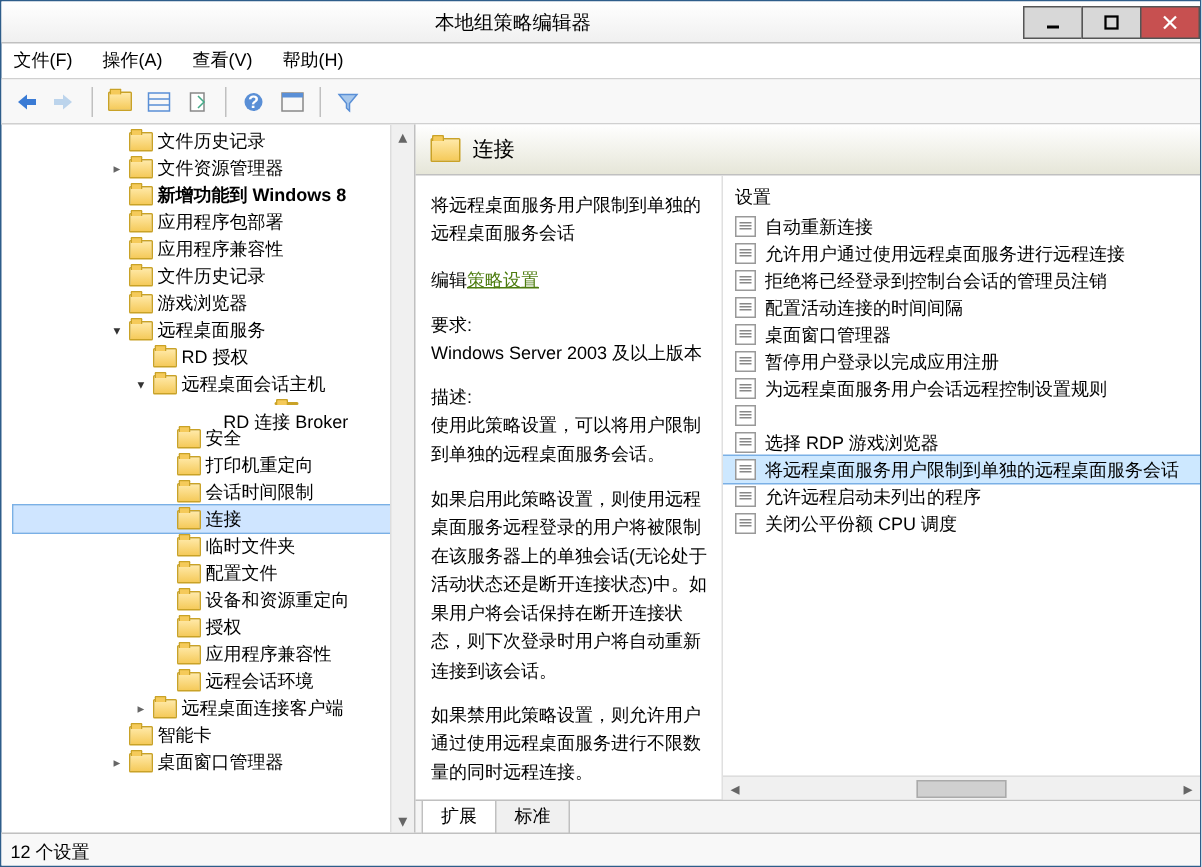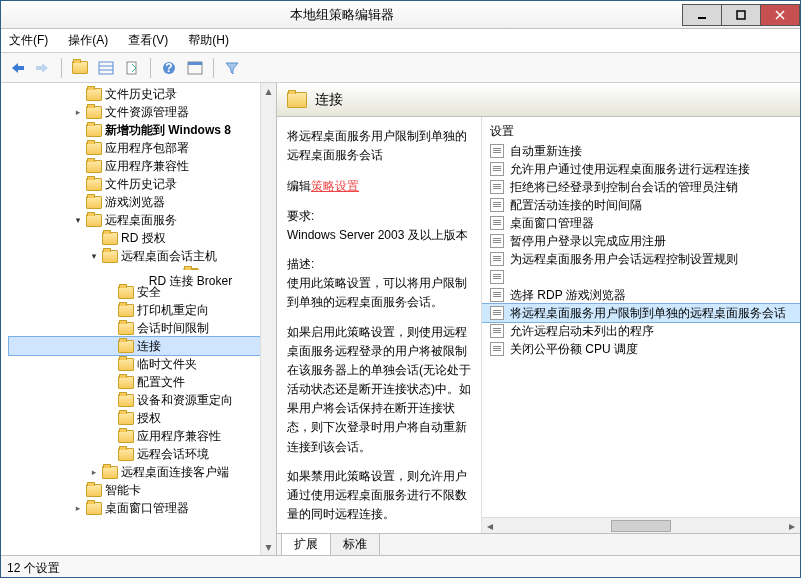--- a/index.html
+++ b/index.html
@@ -24,21 +24,21 @@
   .node { display: flex; align-items: center; height: 18px; gap: 3px; white-space: nowrap; }
   .twisty { width: 10px; height: 10px; display:inline-flex; align-items:center; justify-content:center; color:#666; font-size:9px; }
   .folder { width: 16px; height: 13px; background: linear-gradient(#ffe9a8,#f5ca5a); border:1px solid #c9a227; border-radius: 1px; position:relative; }
   .folder:before { content:""; position:absolute; top:-3px; left:0; width:6px; height:3px; background:#f5ca5a; border:1px solid #c9a227; border-bottom:none; border-radius:1px 1px 0 0; }
   .sel { background: #cfe5ff; outline:1px solid #7ab0e6; }
   .right-pane { flex:1; display:flex; flex-direction:column; min-width:0; }
   .pane-header { height: 34px; background: linear-gradient(#fff,#e6e6d8); border-bottom:1px solid #c0c0c0; display:flex; align-items:center; padding:0 10px; gap:8px; }
   .pane-body { flex:1; display:flex; min-height:0; }
   .desc-col { width: 205px; border-right:1px solid #e0e0e0; padding: 10px 8px 10px 10px; overflow:auto; line-height:1.6; }
   .desc-col .title2 { font-weight: normal; margin-bottom: 12px; }
-  .desc-col a { color: #ef4444; text-decoration: underline; }
+  .desc-col a { color: #4d7c0f; text-decoration: underline; }
   .desc-col p { margin-bottom: 10px; }
   .list-col { flex:1; display:flex; flex-direction:column; min-width:0; position:relative; }
   .list-head { padding: 6px 8px 2px 8px; }
   .list { flex:1; overflow:hidden; padding:0 0 18px 0; }
   .list-row { display:flex; align-items:center; height:18px; padding:0 8px; gap:6px; white-space:nowrap; }
   .list-row.sel2 { background:#cde8ff; outline:1px solid #7ab0e6; }
   .doc-icon { width:14px; height:14px; border:1px solid #999; background:#fff; position:relative; }
   .doc-icon:before { content:""; position:absolute; top:3px; left:2px; right:2px; height:1px; background:#888; box-shadow: 0 2px 0 #888, 0 4px 0 #888; }
   .hscroll { position:absolute; bottom:0; left:0; right:0; height:16px; background:#f0f0f0; border-top:1px solid #ddd; display:flex; align-items:center; }
   .hscroll .arr { width:16px; text-align:center; color:#666; }

